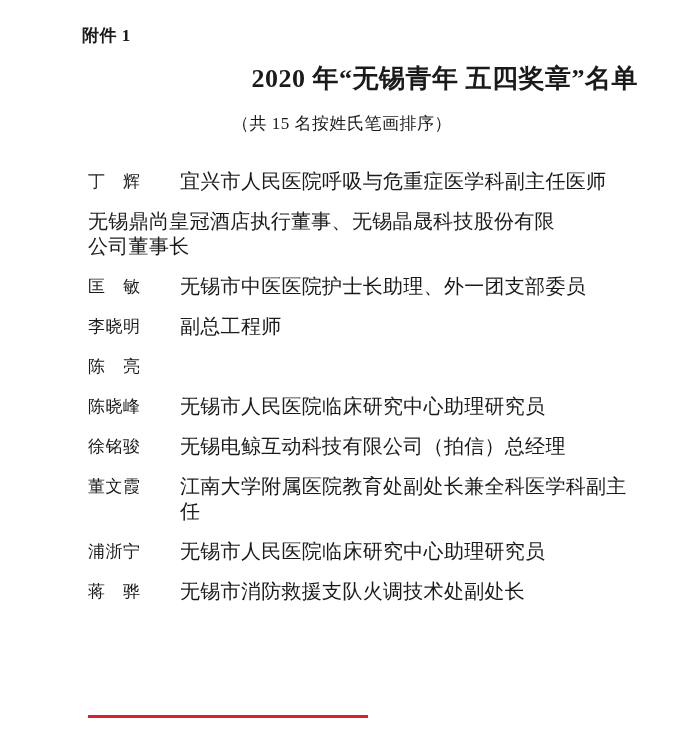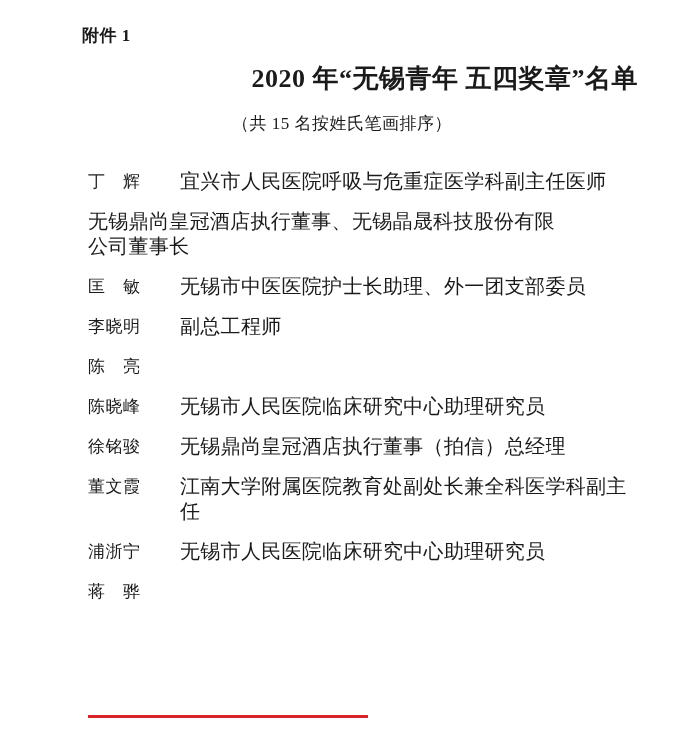--- a/index.html
+++ b/index.html
@@ -131,39 +131,42 @@
       <div class="name">陈晓峰</div>
       <div class="desc">
         <span>无锡市人民医院临床研究中心助理研究员</span>
       </div>
     </div>
 
 
     <div class="row">
       <div class="name">徐铭骏</div>
       <div class="desc">
-        <span>无锡鼎尚皇冠酒店执行董事（拍信）总经理</span>
+        <span>无锡电鲸互动科技有限公司（拍信）总经理</span>
       </div>
     </div>
 
     <div class="row">
       <div class="name">董文霞</div>
       <div class="desc">
         <span>江南大学附属医院教育处副处长兼全科医学科副主任</span>
       </div>
     </div>
 
     <div class="row">
       <div class="name">浦浙宁</div>
       <div class="desc">
         <span>无锡市人民医院临床研究中心助理研究员</span>
       </div>
     </div>
 
     <div class="row">
       <div class="name">蒋　骅</div>
+      <div class="desc">
+        <span>无锡市消防救援支队火调技术处副处长</span>
+      </div>
     </div>
 
   </div>
 
   <div class="underline" style="background: rgb(216, 35, 42);"></div>
 
 </div>
 
 </body></html>

